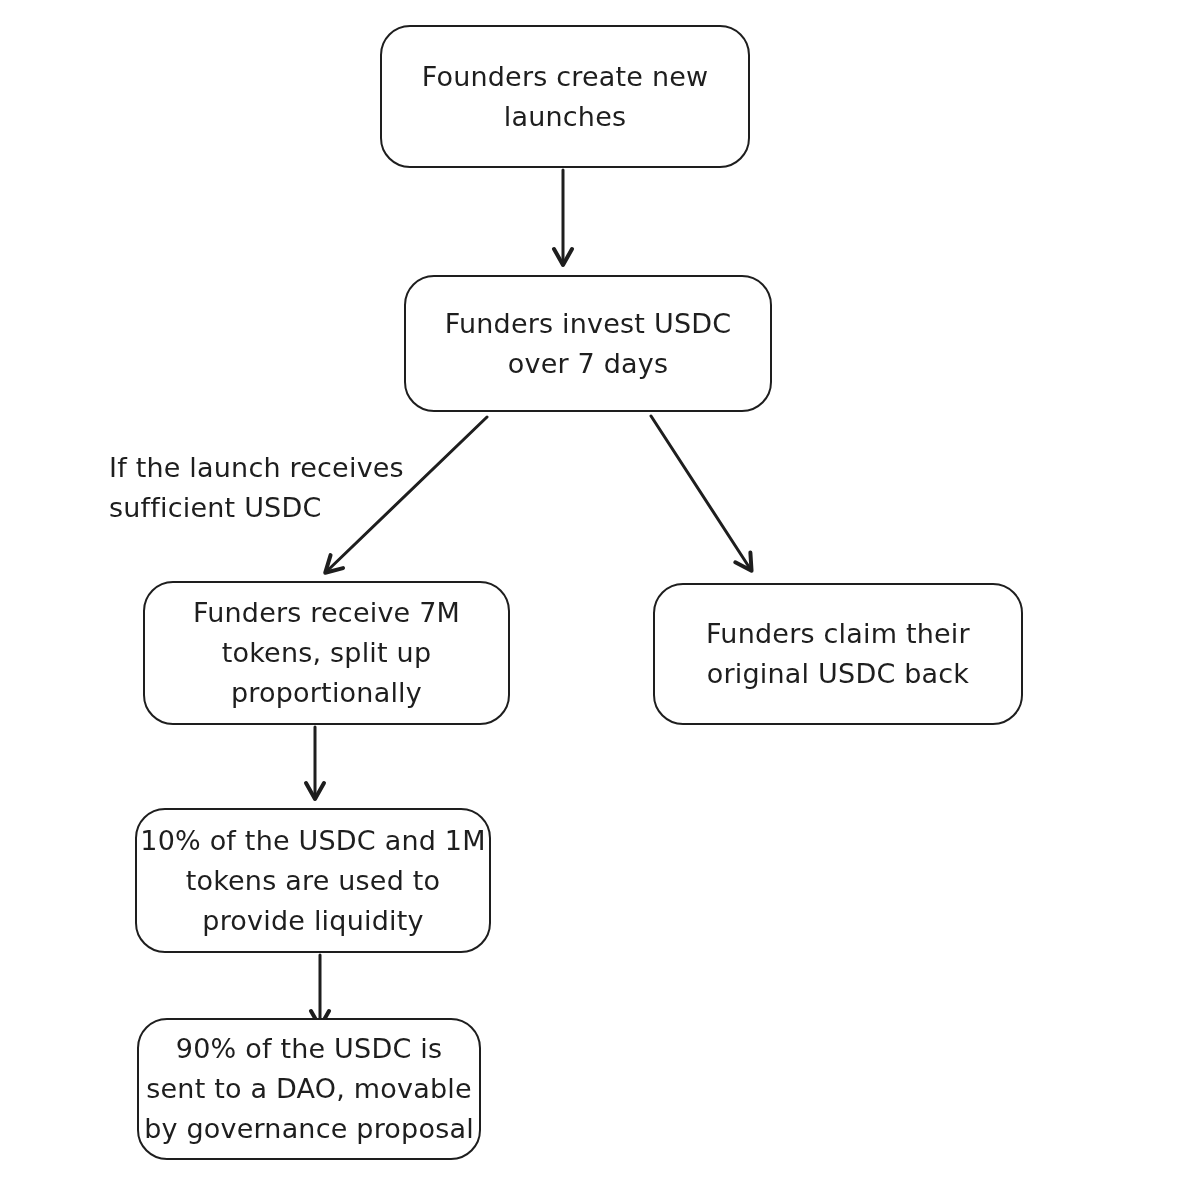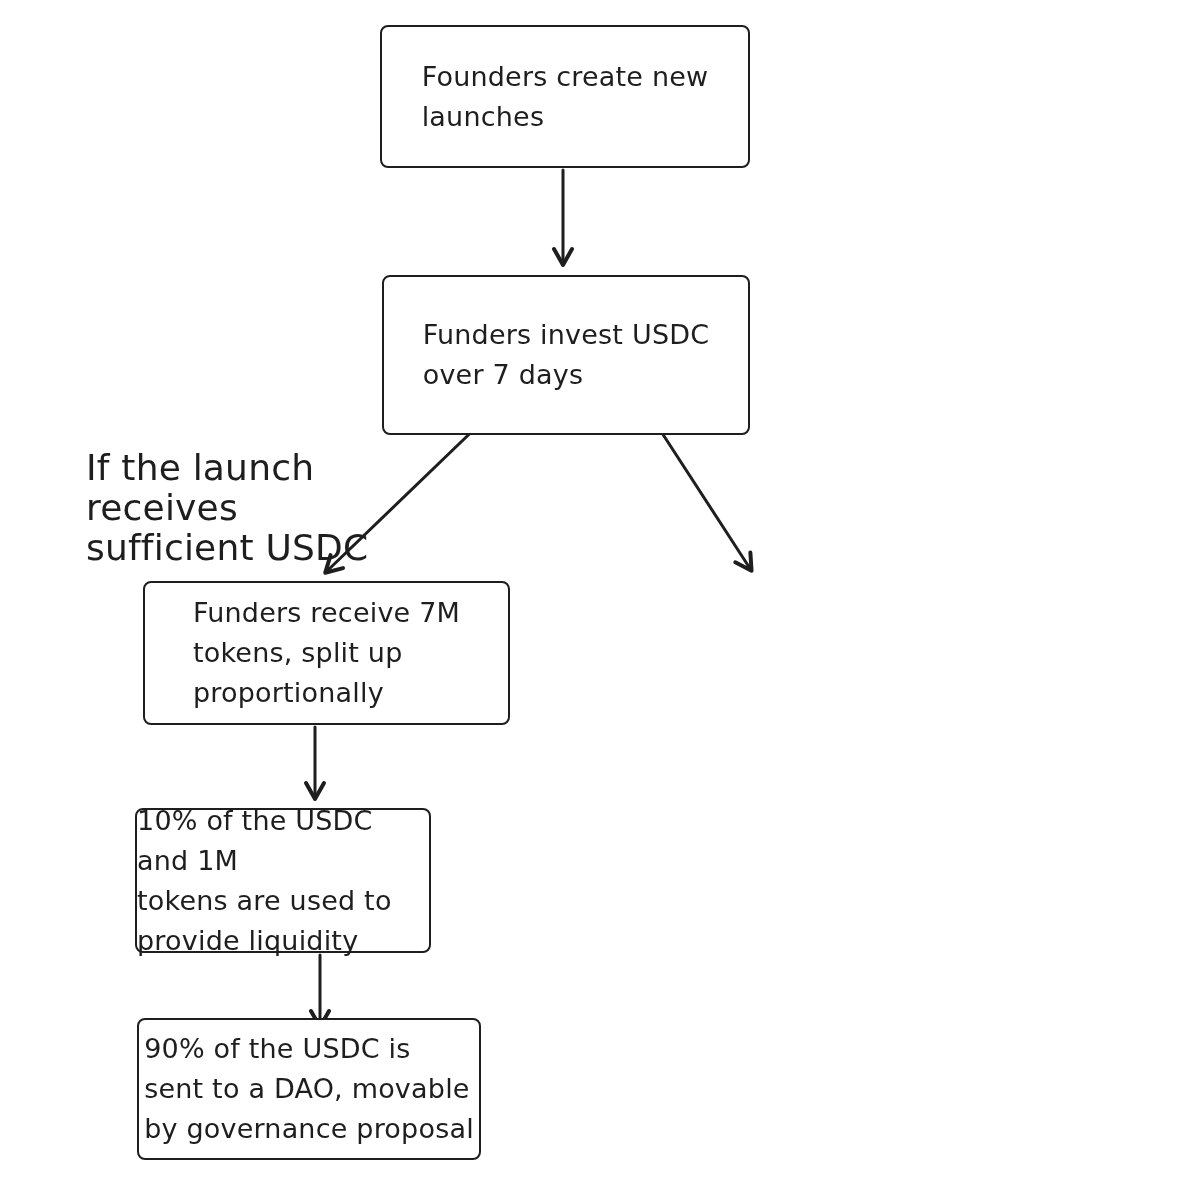--- a/index.html
+++ b/index.html
@@ -21,36 +21,38 @@
     top: 0;
     left: 0;
     width: 1193px;
     height: 1200px;
     pointer-events: none;
   }
   .node {
     position: absolute;
     box-sizing: border-box;
     border: 2.5px solid #1e1e1e;
-    border-radius: 8px;
+    border-radius: 30px;
     background: #ffffff;
     display: flex;
     align-items: center;
     justify-content: center;
+    text-align: center;
     white-space: pre-line;
     font-size: 27px;
     line-height: 40px;
     letter-spacing: 0.2px;
   }
   .edge-label {
     position: absolute;
     white-space: pre-line;
-    font-size: 36px;
+    font-size: 27px;
     line-height: 40px;
     letter-spacing: 0.2px;
+    margin-left: 23px;
   }
 </style>
 </head>
 <body>
 
 <div class="canvas">
 
   <svg class="edges-layer" width="1193" height="1200" viewBox="0 0 1193 1200" xmlns="http://www.w3.org/2000/svg">
     <defs>
       <marker id="arrowhead" viewBox="0 0 12 12" refX="9.5" refY="6" markerWidth="8" markerHeight="8" orient="auto-start-reverse">
@@ -60,33 +62,35 @@
     <line x1="563" y1="170" x2="563" y2="264" stroke="#1e1e1e" stroke-width="3" stroke-linecap="round" marker-end="url(#arrowhead)"></line>
     <line x1="487" y1="417" x2="326" y2="572" stroke="#1e1e1e" stroke-width="3" stroke-linecap="round" marker-end="url(#arrowhead)"></line>
     <line x1="651" y1="416" x2="751" y2="570" stroke="#1e1e1e" stroke-width="3" stroke-linecap="round" marker-end="url(#arrowhead)"></line>
     <line x1="315" y1="727" x2="315" y2="798" stroke="#1e1e1e" stroke-width="3" stroke-linecap="round" marker-end="url(#arrowhead)"></line>
     <line x1="320" y1="955" x2="320" y2="1026" stroke="#1e1e1e" stroke-width="3" stroke-linecap="round" marker-end="url(#arrowhead)"></line>
   </svg>
 
   <div class="node" style="left:380px; top:25px; width:370px; height:143px;">Founders create new
 launches</div>
 
-  <div class="node" style="left:382px; top:275px; width:368px; height:160px;">Funders invest USDC
+  <div class="node" style="left:404px; top:275px; width:368px; height:137px;">Funders invest USDC
 over 7 days</div>
 
   <div class="edge-label" style="left:86px; top:448px; width:330px; text-align:left;">If the launch receives
 sufficient USDC</div>
 
 
   <div class="node" style="left:143px; top:581px; width:367px; height:144px;">Funders receive 7M
 tokens, split up
 proportionally</div>
 
+  <div class="node" style="left:653px; top:583px; width:370px; height:142px;">Funders claim their
+original USDC back</div>
 
-  <div class="node" style="left:135px; top:808px; width:296px; height:145px;">10% of the USDC and 1M
+  <div class="node" style="left:135px; top:808px; width:356px; height:145px;">10% of the USDC and 1M
 tokens are used to
 provide liquidity</div>
 
   <div class="node" style="left:137px; top:1018px; width:344px; height:142px;">90% of the USDC is
 sent to a DAO, movable
 by governance proposal</div>
 
 </div>
 
 </body></html>

